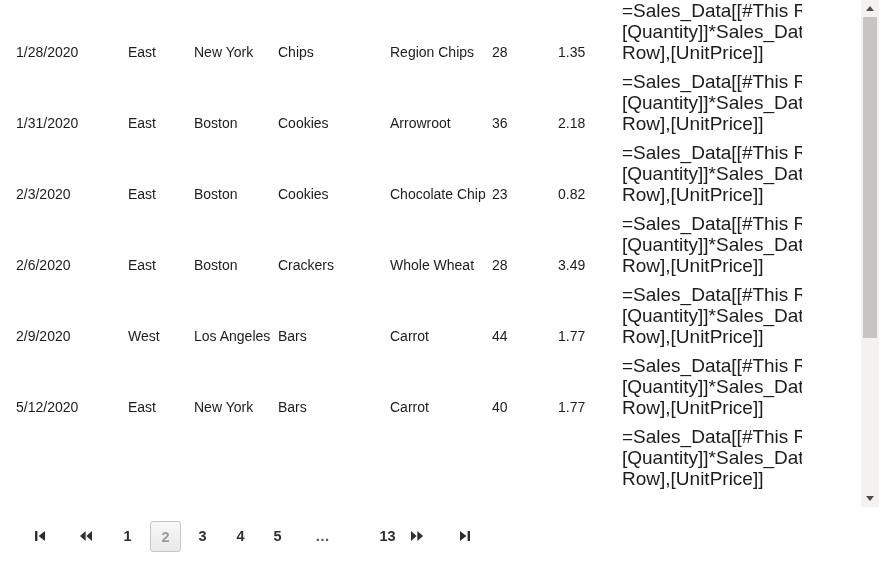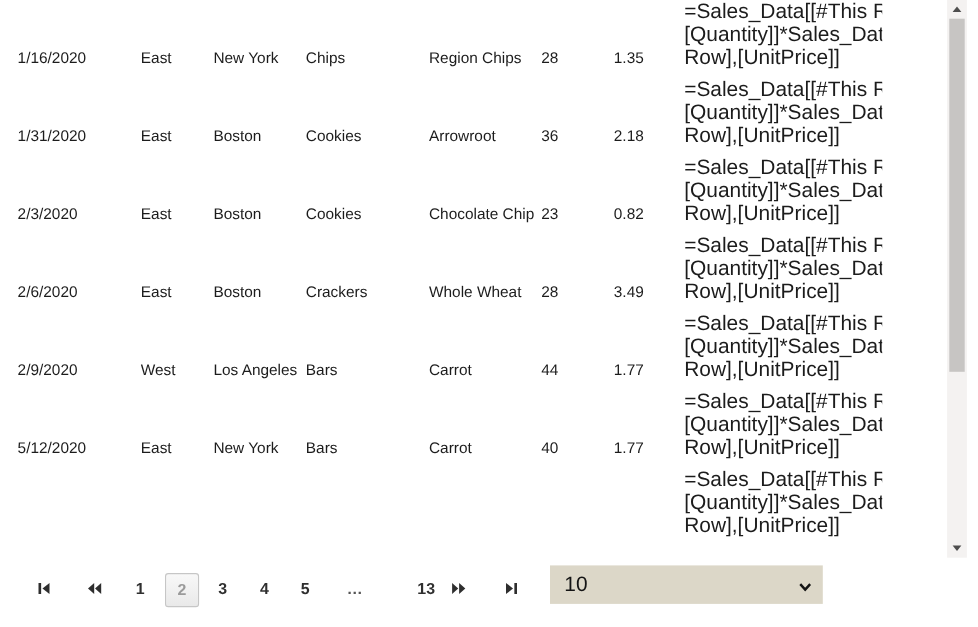--- a/index.html
+++ b/index.html
@@ -136,21 +136,21 @@
           <col style="width:84px">
           <col style="width:112px">
         <col style="width:102px">
           <col style="width:66px">
           <col style="width:64px">
           <col style="width:180px">
       </colgroup>
       <tbody>
 
       <tr class="data-row">
-        <td>1/16/2020</td>
+        <td>1/28/2020</td>
         <td>East</td>
         <td>New York</td>
         <td>Chips</td>
         <td>Region Chips</td>
         <td>28</td>
         <td>1.35</td>
         <td>
               <div class="formula">=Sales_Data[[#This Row],
 [Quantity]]*Sales_Data[[#This
 Row],[UnitPrice]]</div>
@@ -287,24 +287,14 @@
           </svg></span>
     </button>
     <button class="pg-item pg-last">
       <span><svg width="12" height="12" viewBox="0 0 12 12" fill="#2e2e2e">
             <path d="M1 1 L7.4 6 L1 11 Z"></path>
             <rect x="8.6" y="1" width="2.4" height="10"></rect>
           </svg></span>
     </button>
   </div>
 
-  <div class="size-select-wrap">
-    <select class="size-select">
-      <option>10</option>
-    </select>
-    <span class="chevron">
-      <svg width="12" height="9" viewBox="0 0 12 9">
-          <path d="M1.5 2 L6 7 L10.5 2" fill="none" stroke="#141414" stroke-width="2.2"></path>
-        </svg>
-    </span>
-  </div>
 
 </div>
 
 </body></html>

